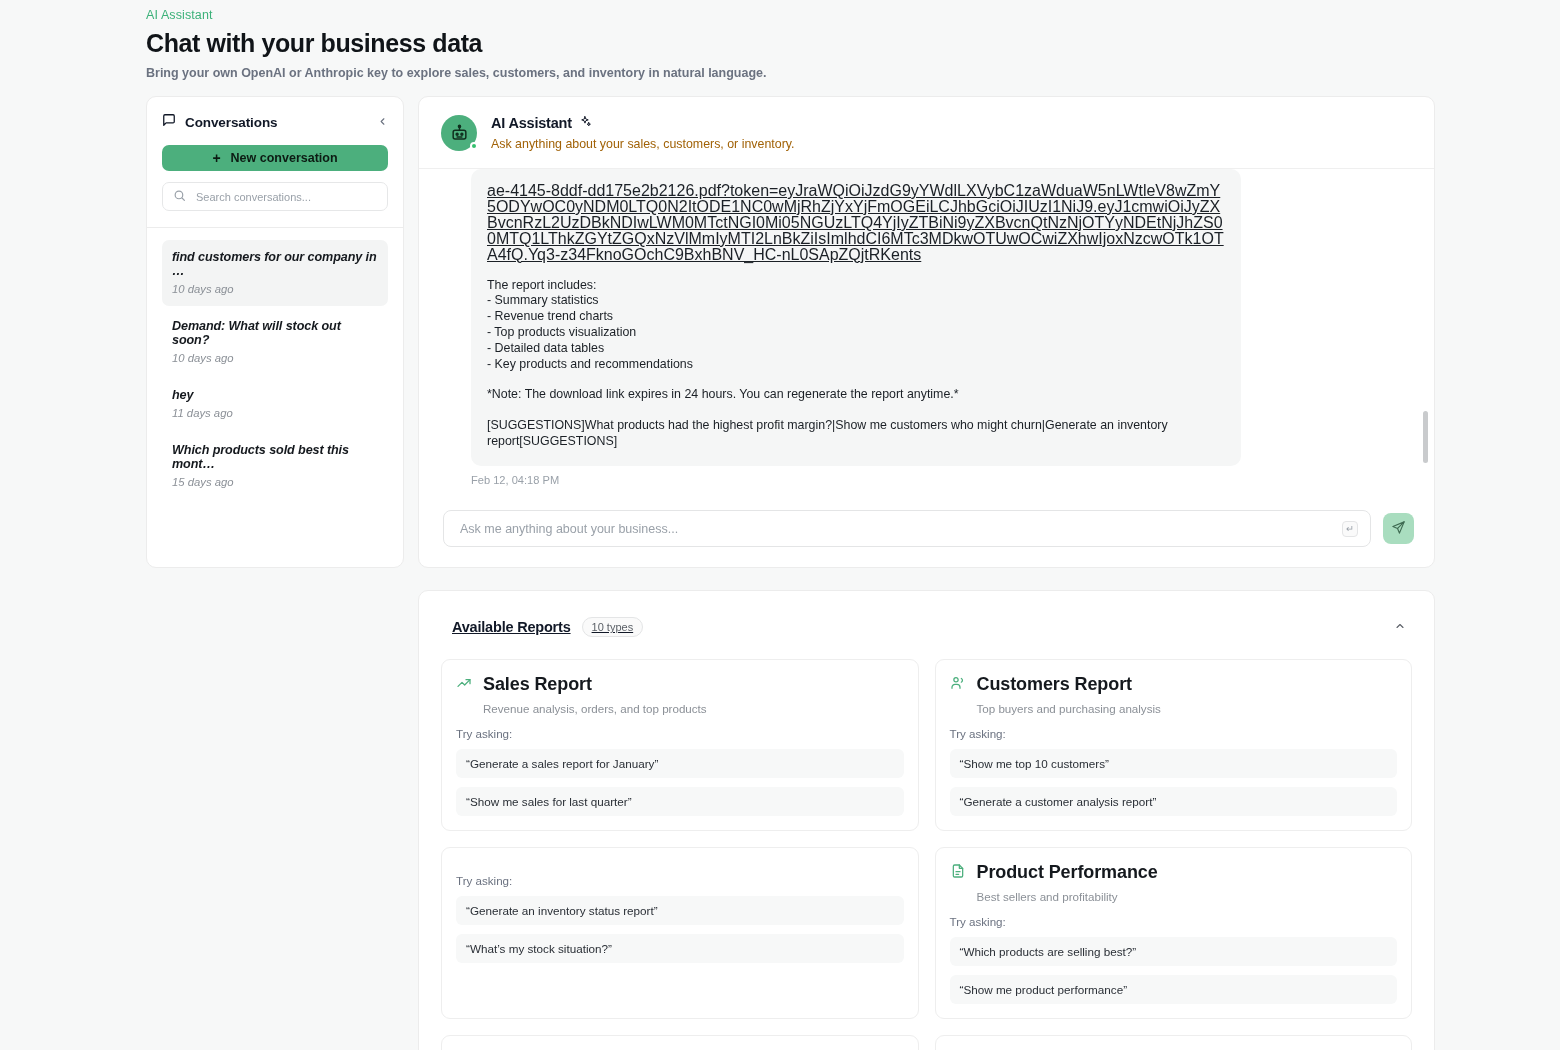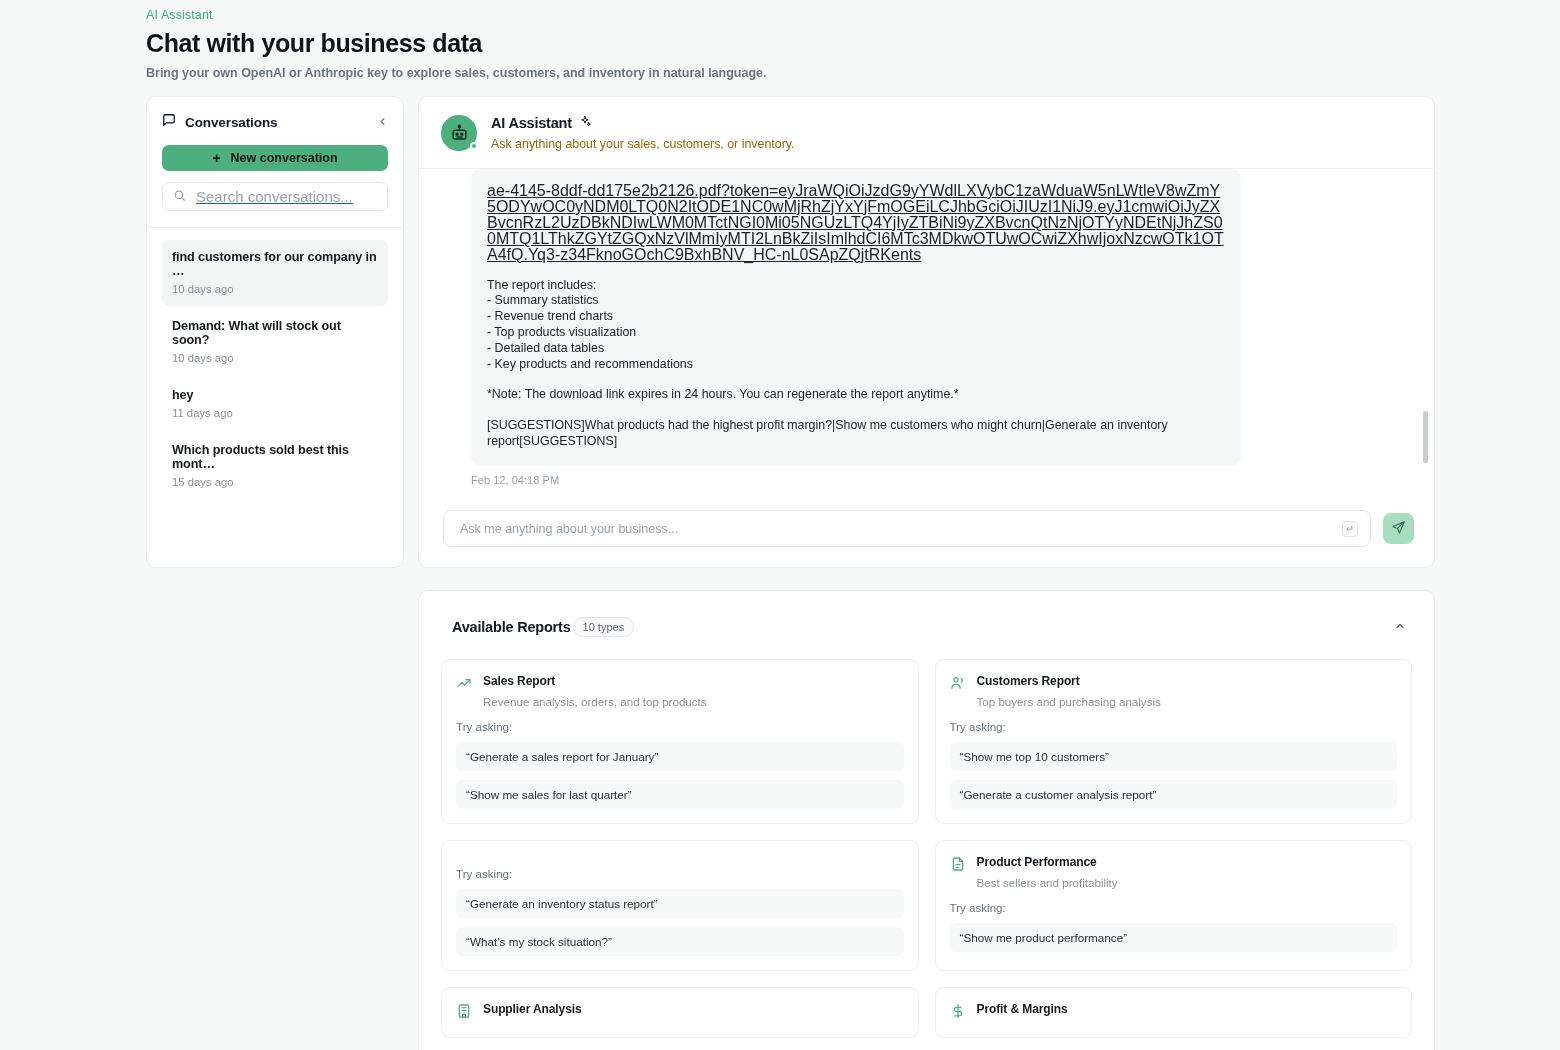--- a/index.html
+++ b/index.html
@@ -35,26 +35,26 @@
     background:#4caf7d; color:#0c1b13; font-size:12.5px; font-weight:700;
     display:flex; align-items:center; justify-content:center; gap:10px; cursor:pointer;
     font-family:"Liberation Sans", sans-serif;
   }
   .newconv .plus { font-size:14px; font-weight:700; }
   .searchwrap {
     margin-top:11px; height:29px; border:1px solid #e6e7e8; border-radius:7px;
     display:flex; align-items:center; gap:8px; padding:0 10px; background:#fff;
   }
   .searchwrap input {
-    border:0; outline:0; font-size:15px; color:#0369a1; width:100%;
-    font-family:"Liberation Sans", sans-serif; background:transparent;text-decoration:underline;
+    border:0; outline:0; font-size:11px; color:#701a75; width:100%;
+    font-family:"Liberation Sans", sans-serif; background:transparent;
   }
   .searchwrap input::placeholder { color:#9aa1a9; }
   .sb-divider { height:1px; background:#ececec; margin-top:16px; }
-  .conv-list { padding:12px 15px 0 15px; overflow:hidden; }
+  .conv-list { padding:12px 15px 0 15px; overflow:hidden;font-style:italic; }
   .conv {
     border-radius:7px; padding:10px 10px 11px 10px; cursor:pointer; margin-bottom:3px;
   }
   .conv.active { background:#f3f4f4; }
   .conv-title { font-size:12.6px; font-weight:700; color:#15191e; letter-spacing:-.1px; }
   .conv-time { font-size:11.3px; color:#8b9097; margin-top:5px; }
 
   
   .chat {
     flex:1; background:#fff; border:1px solid #ececec; border-radius:10px;
@@ -112,34 +112,34 @@
   .sendbtn {
     width:31px; height:31px; border-radius:8px; background:#a9ddbf; border:0;
     display:flex; align-items:center; justify-content:center; cursor:pointer;
   }
 
   
   .reports {
     margin:22px 125px 0 418px; background:#fff; border:1px solid #ececec; border-radius:10px;
     padding:26px 22px 22px 22px;
   }
-  .rep-head { display:flex; align-items:center; gap:2px; padding:0 0 0 11px; }
+  .rep-head { display:flex; align-items:center; gap:11px; padding:0 0 0 11px;text-decoration:underline; }
   .rep-title { font-size:14.5px; font-weight:700; letter-spacing:-.2px; }
   .badge {
     border:1px solid #e4e5e6; border-radius:10px; padding:3px 9px; font-size:11px;
     color:#5b6067; background:#fafafa;
   }
   .rep-chevron { margin-left:auto; color:#5b6067; font-size:12px; cursor:pointer; padding-right:6px; }
   .rep-grid {
     display:grid; grid-template-columns:1fr 1fr; gap:16px; margin-top:22px;
   }
   .rcard { border:1px solid #eeeeee; border-radius:9px; padding:14px 14px 14px 14px; background:#fff; cursor:pointer; }
   .rc-top { display:flex; gap:11px; }
   .rc-icon { width:16px; flex:0 0 16px; margin-top:1px; }
-  .rc-name { font-size:12px; font-weight:700; letter-spacing:-.1px; color:#15191e; }
+  .rc-name { font-size:18px; font-weight:700; letter-spacing:-.1px; color:#15191e; }
   .rc-desc { font-size:11.6px; color:#8b9097; margin-top:7px; }
   .rc-try { font-size:11.6px; color:#6b7280; margin-top:12px; }
   .rc-q {
     background:#f7f8f8; border-radius:6px; padding:8px 10px; font-size:11.7px;
     color:#2a2f36; margin-top:9px;
   }
 </style>
 </head>
 <body>
 
@@ -324,20 +324,21 @@
               <polyline points="14 3 14 8 19 8"></polyline>
               <line x1="9" y1="13" x2="15" y2="13"></line>
               <line x1="9" y1="17" x2="13" y2="17"></line>
             </svg></span>
           <div>
             <div class="rc-name">Product Performance</div>
             <div class="rc-desc">Best sellers and profitability</div>
           </div>
         </div>
         <div class="rc-try">Try asking:</div>
+        <div class="rc-q">“Which products are selling best?”</div>
         <div class="rc-q">“Show me product performance”</div>
       </div>
       <div class="rcard">
         <div class="rc-top">
           <span class="rc-icon"><svg width="16" height="16" viewBox="0 0 24 24" fill="none" stroke="#4caf7d" stroke-width="1.9" stroke-linecap="round" stroke-linejoin="round">
               <rect x="5" y="3" width="14" height="18" rx="1.5"></rect>
               <line x1="9" y1="7" x2="11" y2="7"></line>
               <line x1="13" y1="7" x2="15" y2="7"></line>
               <line x1="9" y1="11" x2="11" y2="11"></line>
               <line x1="13" y1="11" x2="15" y2="11"></line>

